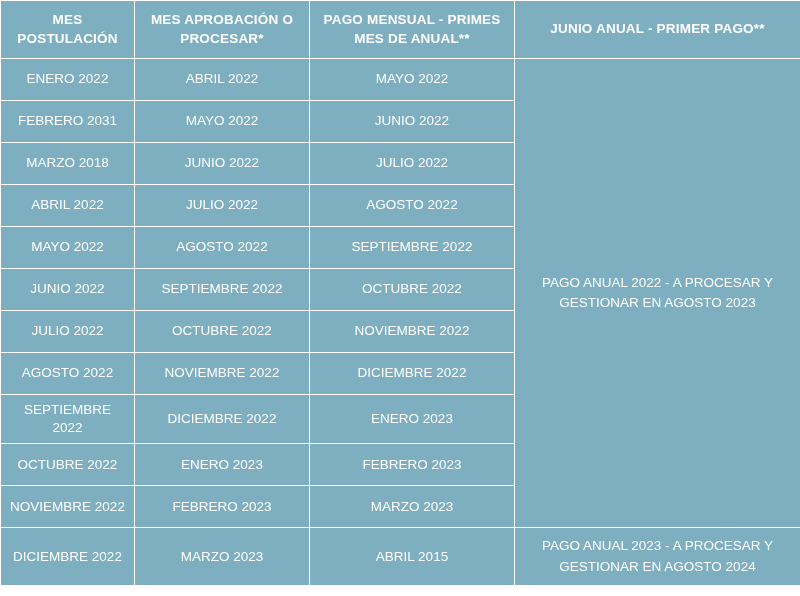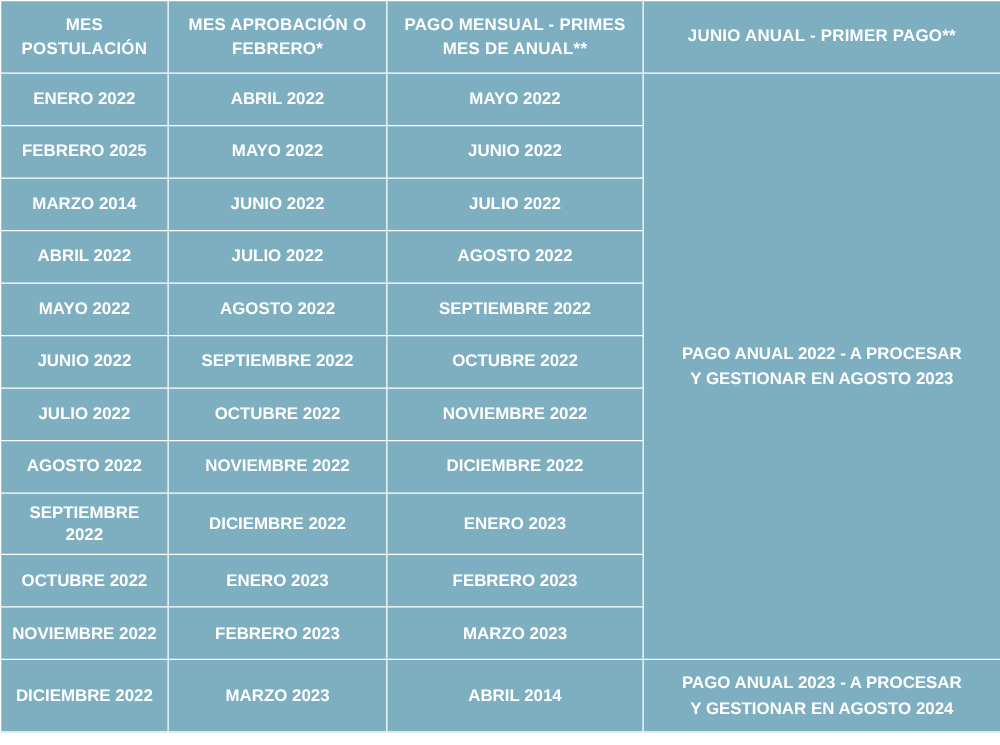--- a/index.html
+++ b/index.html
@@ -42,21 +42,21 @@
     box-sizing: border-box;
   }
   table.schedule thead th {
     font-weight: bold;
     font-size: 13.5px;
     letter-spacing: 0.2px;
     height: 58px;
     padding: 4px 10px;
   }
   table.schedule tbody td {
-    font-weight: bold;
+    font-weight: normal;
     height: 42px;
   }
   table.schedule td.annual {
     font-size: 13.5px;
     line-height: 1.5;
     padding: 8px 26px;
   }
 </style>
 </head>
 <body>
@@ -65,39 +65,39 @@
   <table class="schedule">
     <colgroup>
       <col class="c0">
         <col class="c1">
         <col class="c2">
         <col class="c3">
     </colgroup>
     <thead>
       <tr>
         <th>MES POSTULACIÓN</th>
-        <th>MES APROBACIÓN O FEBRERO*</th>
+        <th>MES APROBACIÓN O PROCESAR*</th>
         <th>PAGO MENSUAL - PRIMES MES DE ANUAL**</th>
         <th>JUNIO ANUAL - PRIMER PAGO**</th>
       </tr>
     </thead>
     <tbody>
       <tr>
         <td>ENERO 2022</td>
         <td>ABRIL 2022</td>
         <td>MAYO 2022</td>
         <td class="annual" rowspan="11">PAGO ANUAL 2022 - A PROCESAR Y GESTIONAR EN AGOSTO 2023</td>
       </tr>
       <tr>
-        <td>FEBRERO 2025</td>
+        <td>FEBRERO 2031</td>
         <td>MAYO 2022</td>
         <td>JUNIO 2022</td>
       </tr>
       <tr>
-        <td>MARZO 2014</td>
+        <td>MARZO 2018</td>
         <td>JUNIO 2022</td>
         <td>JULIO 2022</td>
       </tr>
       <tr>
         <td>ABRIL 2022</td>
         <td>JULIO 2022</td>
         <td>AGOSTO 2022</td>
       </tr>
       <tr>
         <td>MAYO 2022</td>
@@ -130,18 +130,18 @@
         <td>FEBRERO 2023</td>
       </tr>
       <tr>
         <td>NOVIEMBRE 2022</td>
         <td>FEBRERO 2023</td>
         <td>MARZO 2023</td>
       </tr>
       <tr>
         <td>DICIEMBRE 2022</td>
         <td>MARZO 2023</td>
-        <td>ABRIL 2014</td>
+        <td>ABRIL 2015</td>
         <td class="annual">PAGO ANUAL 2023 - A PROCESAR Y GESTIONAR EN AGOSTO 2024</td>
       </tr>
     </tbody>
   </table>
 </div>
 
 </body></html>

